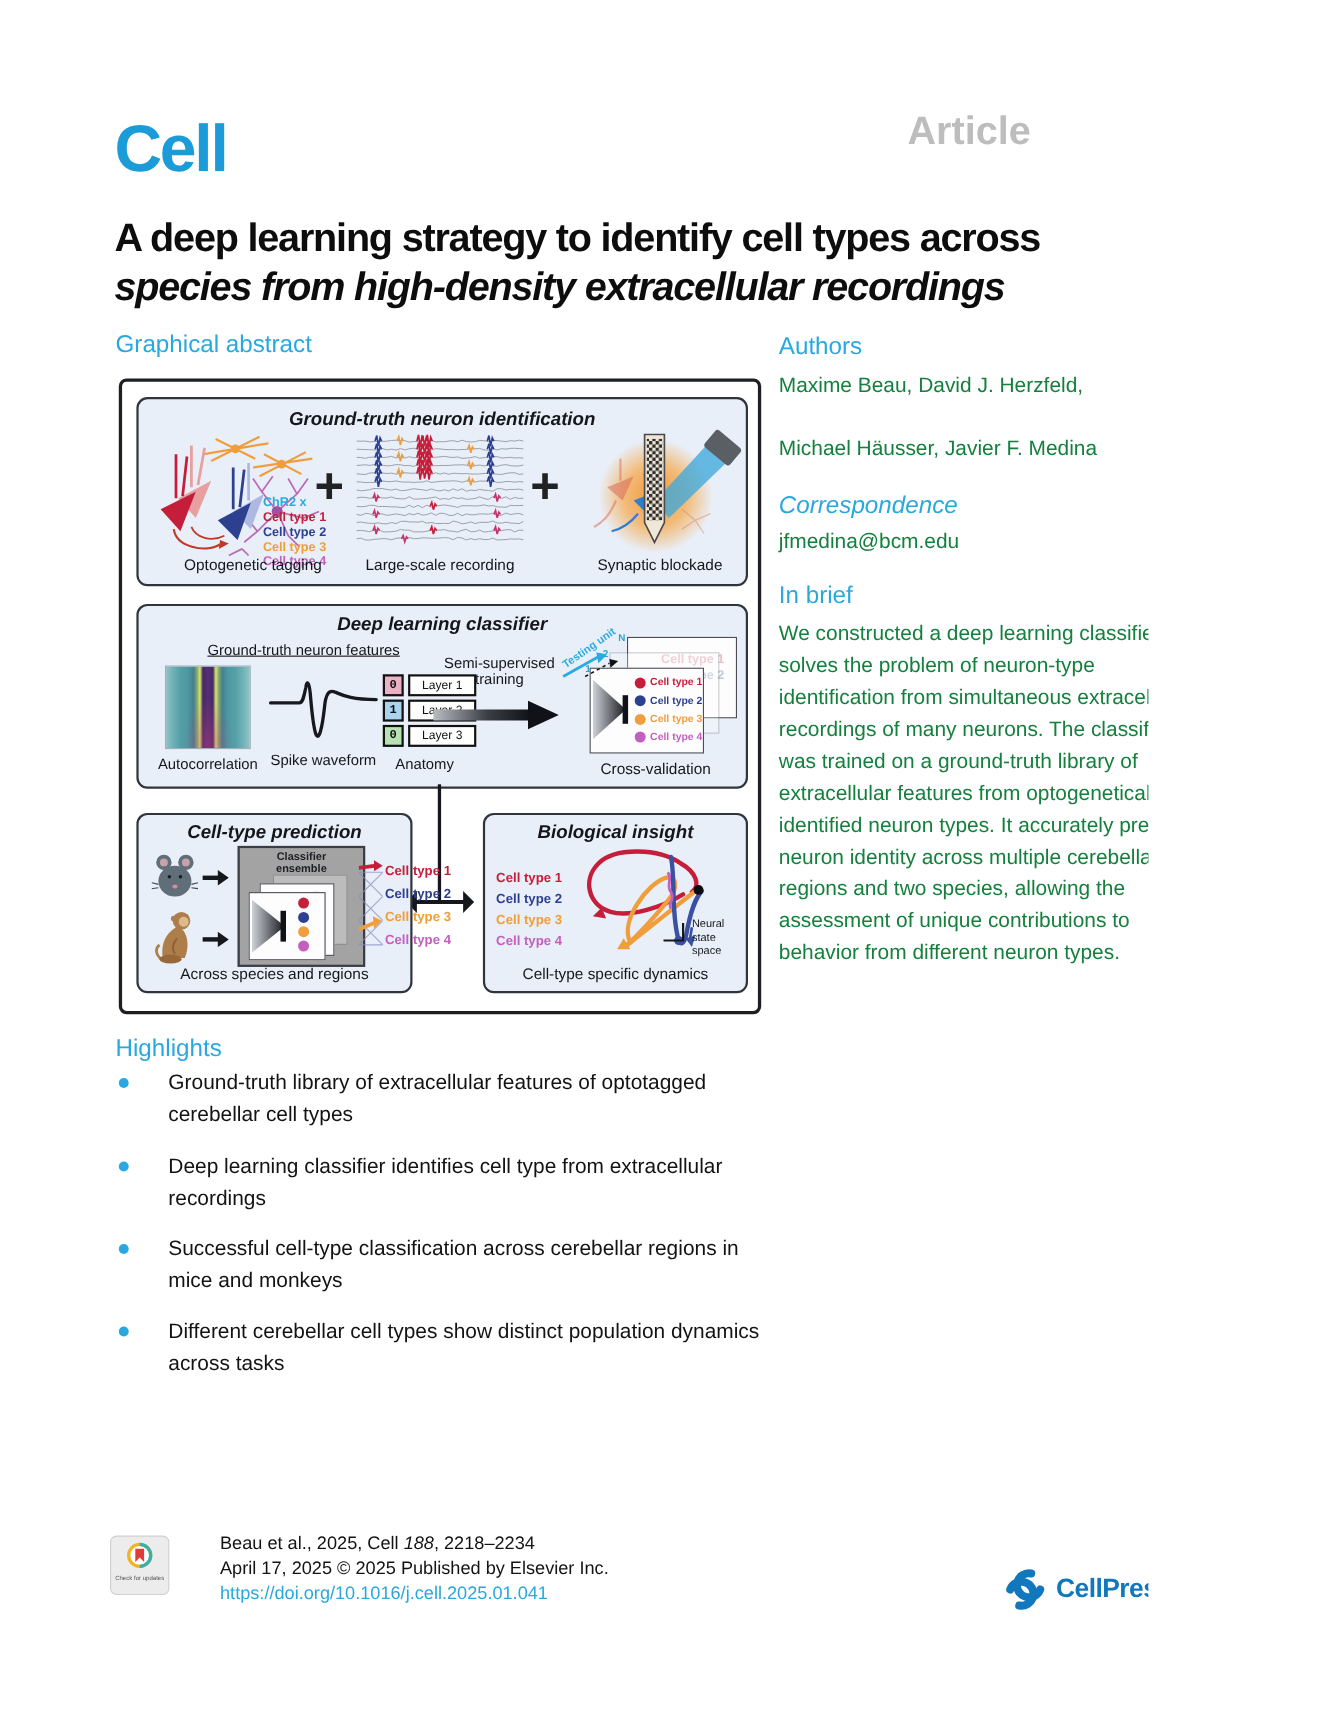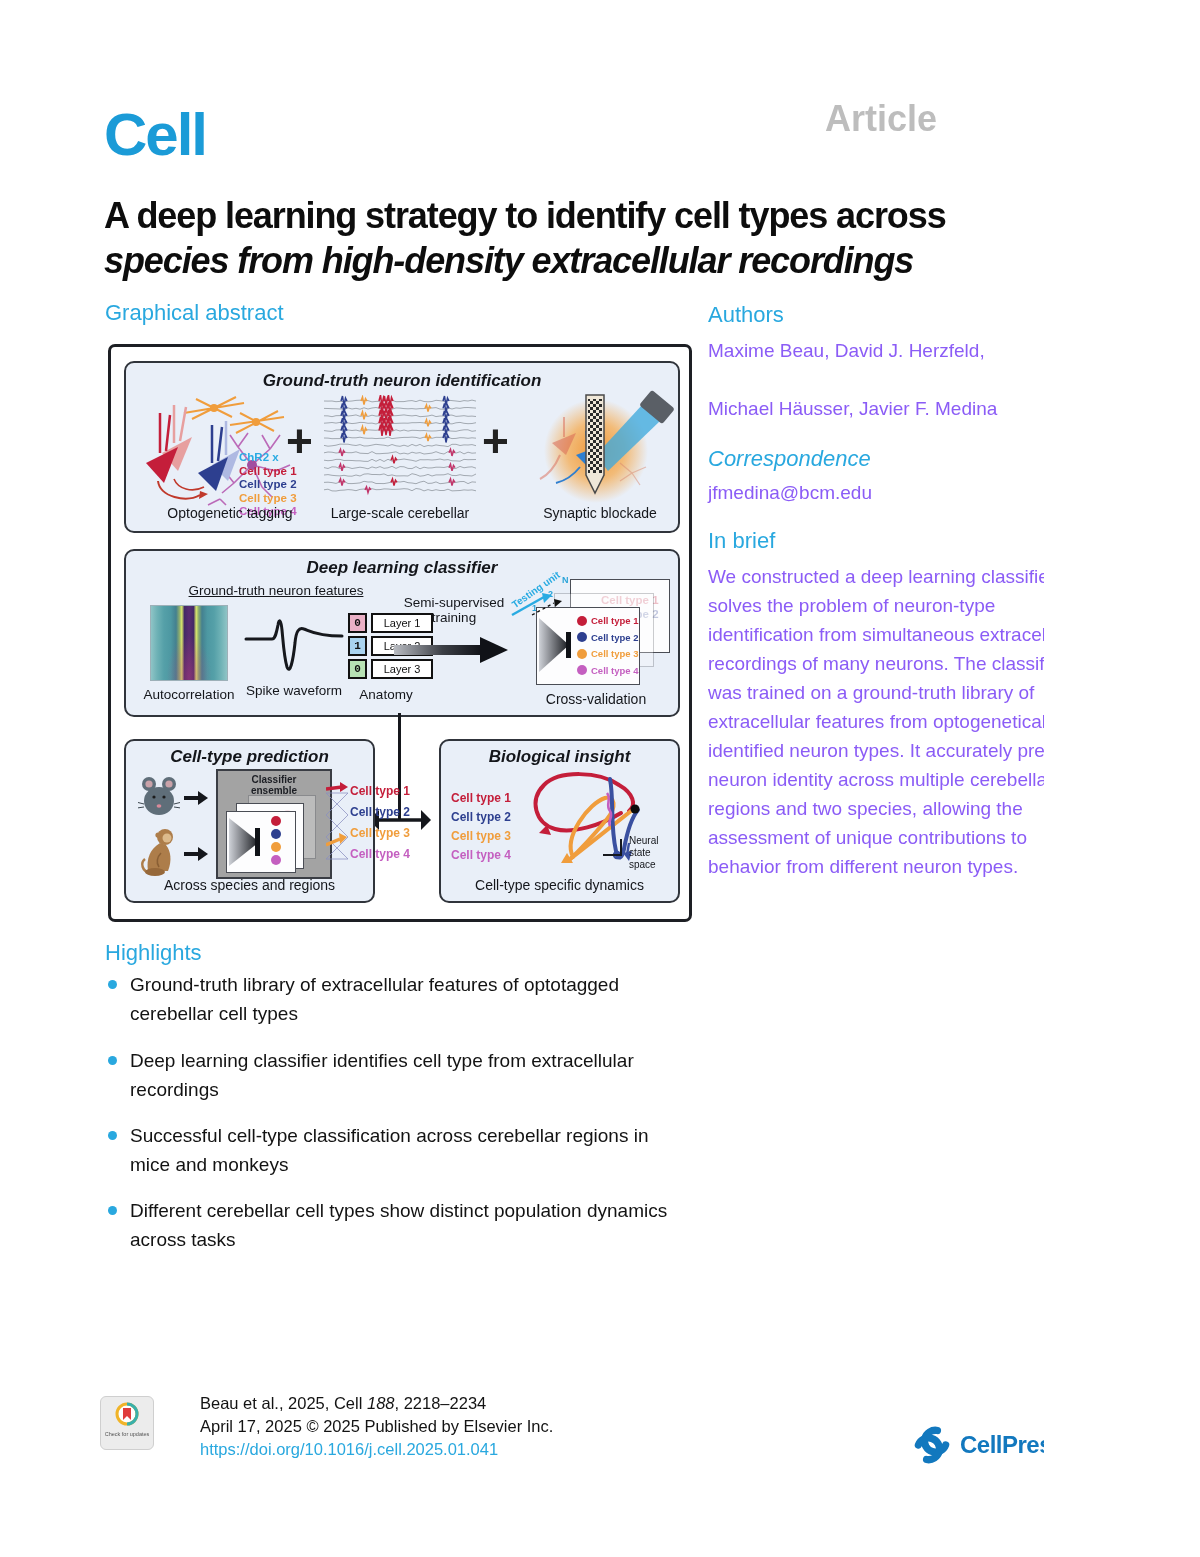--- a/index.html
+++ b/index.html
@@ -6,21 +6,21 @@
   body{font-family:"Liberation Sans",sans-serif;color:#111;}
   #page{position:relative;width:1044px;height:1557px;background:#fff;overflow:hidden;}
   .abs{position:absolute;}
 
   
   .journal{font-size:60px;font-weight:700;color:#1b9bd7;letter-spacing:-2px;}
   .article{font-size:36px;font-weight:700;color:#bdbdbd;}
   .title-line{font-size:36px;font-weight:700;color:#0d0d0d;letter-spacing:-1.1px;line-height:45px;white-space:nowrap;}
 
   .sec-head{font-size:22px;color:#29a8df;}
-  .body-text{font-size:19px;line-height:29px;color:#8b5cf6;}
+  .body-text{font-size:19px;line-height:29px;color:#15803d;}
 
   
   .fig-outer{border:3px solid #1d1f24;border-radius:7px;background:#fff;}
   .panel{background:#e9eff8;border:2px solid #30343b;border-radius:10px;}
   .ptitle{font-weight:700;font-size:17px;text-align:center;color:#14161b;font-style:italic;}
   .cap{font-size:14px;color:#14161b;text-align:center;white-space:nowrap;}
   .plus{font-size:46px;font-weight:700;color:#222;line-height:40px;}
   .ct1{color:#c41e3a}.ct2{color:#2d3f8f}.ct3{color:#f09d3c}.ct4{color:#c45fc0}.chr2{color:#29abe2}
   .ctlab{font-weight:700;font-size:11.5px;line-height:13.5px;white-space:nowrap;}
   .underlined{text-decoration:underline;}
@@ -40,21 +40,21 @@
 
   .card{position:absolute;background:#fdfdfe;border:1.6px solid #4a4d55;}
   .ghost{opacity:.28;}
   .stack-num{font-size:9px;font-weight:700;color:#2aa3d8;}
 
   .ens-box{background:#a3a3a3;border:2px solid #3a3d44;}
   .ens-title{font-size:10px;font-weight:700;text-align:center;line-height:11px;color:#1c1e24;}
 
   .bullet-row{display:flex;}
   .bullet-dot{width:9px;height:9px;border-radius:50%;background:#29a8df;margin-top:10px;flex:0 0 9px;}
-  .bullet-text{margin-left:13px;font-size:19px;line-height:29px;color:#131313;}
+  .bullet-text{margin-left:36px;font-size:19px;line-height:29px;color:#131313;}
 
   .foot-text{font-size:16.5px;line-height:23px;color:#131313;}
   .doi{color:#29a8df;}
   .badge{width:52px;height:52px;background:#ececec;border:1px solid #cfcfcf;border-radius:6px;text-align:center;}
   .badge-label{font-size:5.5px;color:#555;line-height:6px;}
   .cellpress-text{font-size:24px;font-weight:700;color:#1278be;letter-spacing:-0.5px;}
 
   .nss{font-size:10px;color:#14161b;line-height:12px;}
 </style>
 </head>
@@ -166,21 +166,21 @@
           <path d="M15,72.60000000000001 l1.5,-3.5 l1.5,6.6499999999999995 l1.5,-5.25 l1.5,2.1" stroke="#c2356a" stroke-width="1.5" fill="none"></path>
           <path d="M125,72.60000000000001 l1.5,-3.5 l1.5,6.6499999999999995 l1.5,-5.25 l1.5,2.1" stroke="#c2356a" stroke-width="1.5" fill="none"></path>
           <path d="M0,80.0 L4,79.6 L8,80.3 L12,80.7 L16,80.9 L20,80.3 L24,81.1 L28,81.2 L32,80.0 L36,81.0 L40,79.1 L44,78.8 L48,79.5 L52,79.5 L56,79.7 L60,78.9 L64,80.7 L68,79.9 L72,80.9 L76,80.9 L80,80.8 L84,81.0 L88,78.7 L92,79.6 L96,81.2 L100,80.7 L104,79.4 L108,81.0 L112,79.9 L116,79.9 L120,79.8 L124,78.7 L128,80.4 L132,80.6 L136,79.7 L140,80.5 L144,80.7 L148,81.0 L152,79.0" stroke="#9aa0a8" stroke-width="0.9" fill="none"></path>
           <path d="M0,87.4 L4,87.2 L8,87.6 L12,88.4 L16,86.9 L20,86.3 L24,88.5 L28,88.6 L32,88.3 L36,87.9 L40,86.3 L44,87.0 L48,86.9 L52,88.5 L56,88.5 L60,88.6 L64,87.9 L68,87.0 L72,86.7 L76,87.0 L80,86.4 L84,87.7 L88,88.0 L92,88.7 L96,87.1 L100,86.2 L104,88.4 L108,88.2 L112,86.9 L116,88.7 L120,88.3 L124,87.6 L128,87.2 L132,87.4 L136,86.6 L140,86.5 L144,88.6 L148,86.9 L152,87.2" stroke="#9aa0a8" stroke-width="0.9" fill="none"></path>
           <path d="M15,87.4 l1.5,-3.5 l1.5,6.6499999999999995 l1.5,-5.25 l1.5,2.1" stroke="#c2356a" stroke-width="1.5" fill="none"></path>
           <path d="M125,87.4 l1.5,-3.5 l1.5,6.6499999999999995 l1.5,-5.25 l1.5,2.1" stroke="#c2356a" stroke-width="1.5" fill="none"></path>
           <path d="M67,87.4 l1.5,-3.5 l1.5,6.6499999999999995 l1.5,-5.25 l1.5,2.1" stroke="#c41e3a" stroke-width="1.5" fill="none"></path>
           <path d="M0,94.8 L4,94.2 L8,95.9 L12,96.0 L16,95.3 L20,95.1 L24,94.6 L28,94.9 L32,95.7 L36,94.4 L40,94.0 L44,94.7 L48,93.7 L52,94.7 L56,94.6 L60,93.9 L64,94.0 L68,94.4 L72,94.3 L76,94.1 L80,93.7 L84,94.0 L88,95.7 L92,93.5 L96,94.1 L100,95.9 L104,94.6 L108,95.7 L112,94.7 L116,95.5 L120,95.5 L124,94.2 L128,95.9 L132,95.7 L136,95.5 L140,94.9 L144,95.2 L148,94.9 L152,95.8" stroke="#9aa0a8" stroke-width="0.9" fill="none"></path>
           <path d="M41,94.80000000000001 l1.5,-3 l1.5,5.699999999999999 l1.5,-4.5 l1.5,1.7999999999999998" stroke="#c2356a" stroke-width="1.5" fill="none"></path>
         </svg>
-      <div class="abs cap" style="left:188px;top:142px;width:172px;">Large-scale cerebellar</div>
+      <div class="abs cap" style="left:188px;top:142px;width:172px;">Large-scale recording</div>
 
       <div class="abs plus" style="left:356px;top:58px;">+</div>
 
       <svg class="abs" style="left:398px;top:26px;" width="150" height="116" viewBox="0 0 150 116">
         <defs>
           <radialGradient id="glow" cx="50%" cy="50%" r="50%">
             <stop offset="0%" stop-color="#f08f28" stop-opacity="0.95"></stop>
             <stop offset="55%" stop-color="#f5aa4e" stop-opacity="0.75"></stop>
             <stop offset="100%" stop-color="#f5aa4e" stop-opacity="0"></stop>
           </radialGradient>

